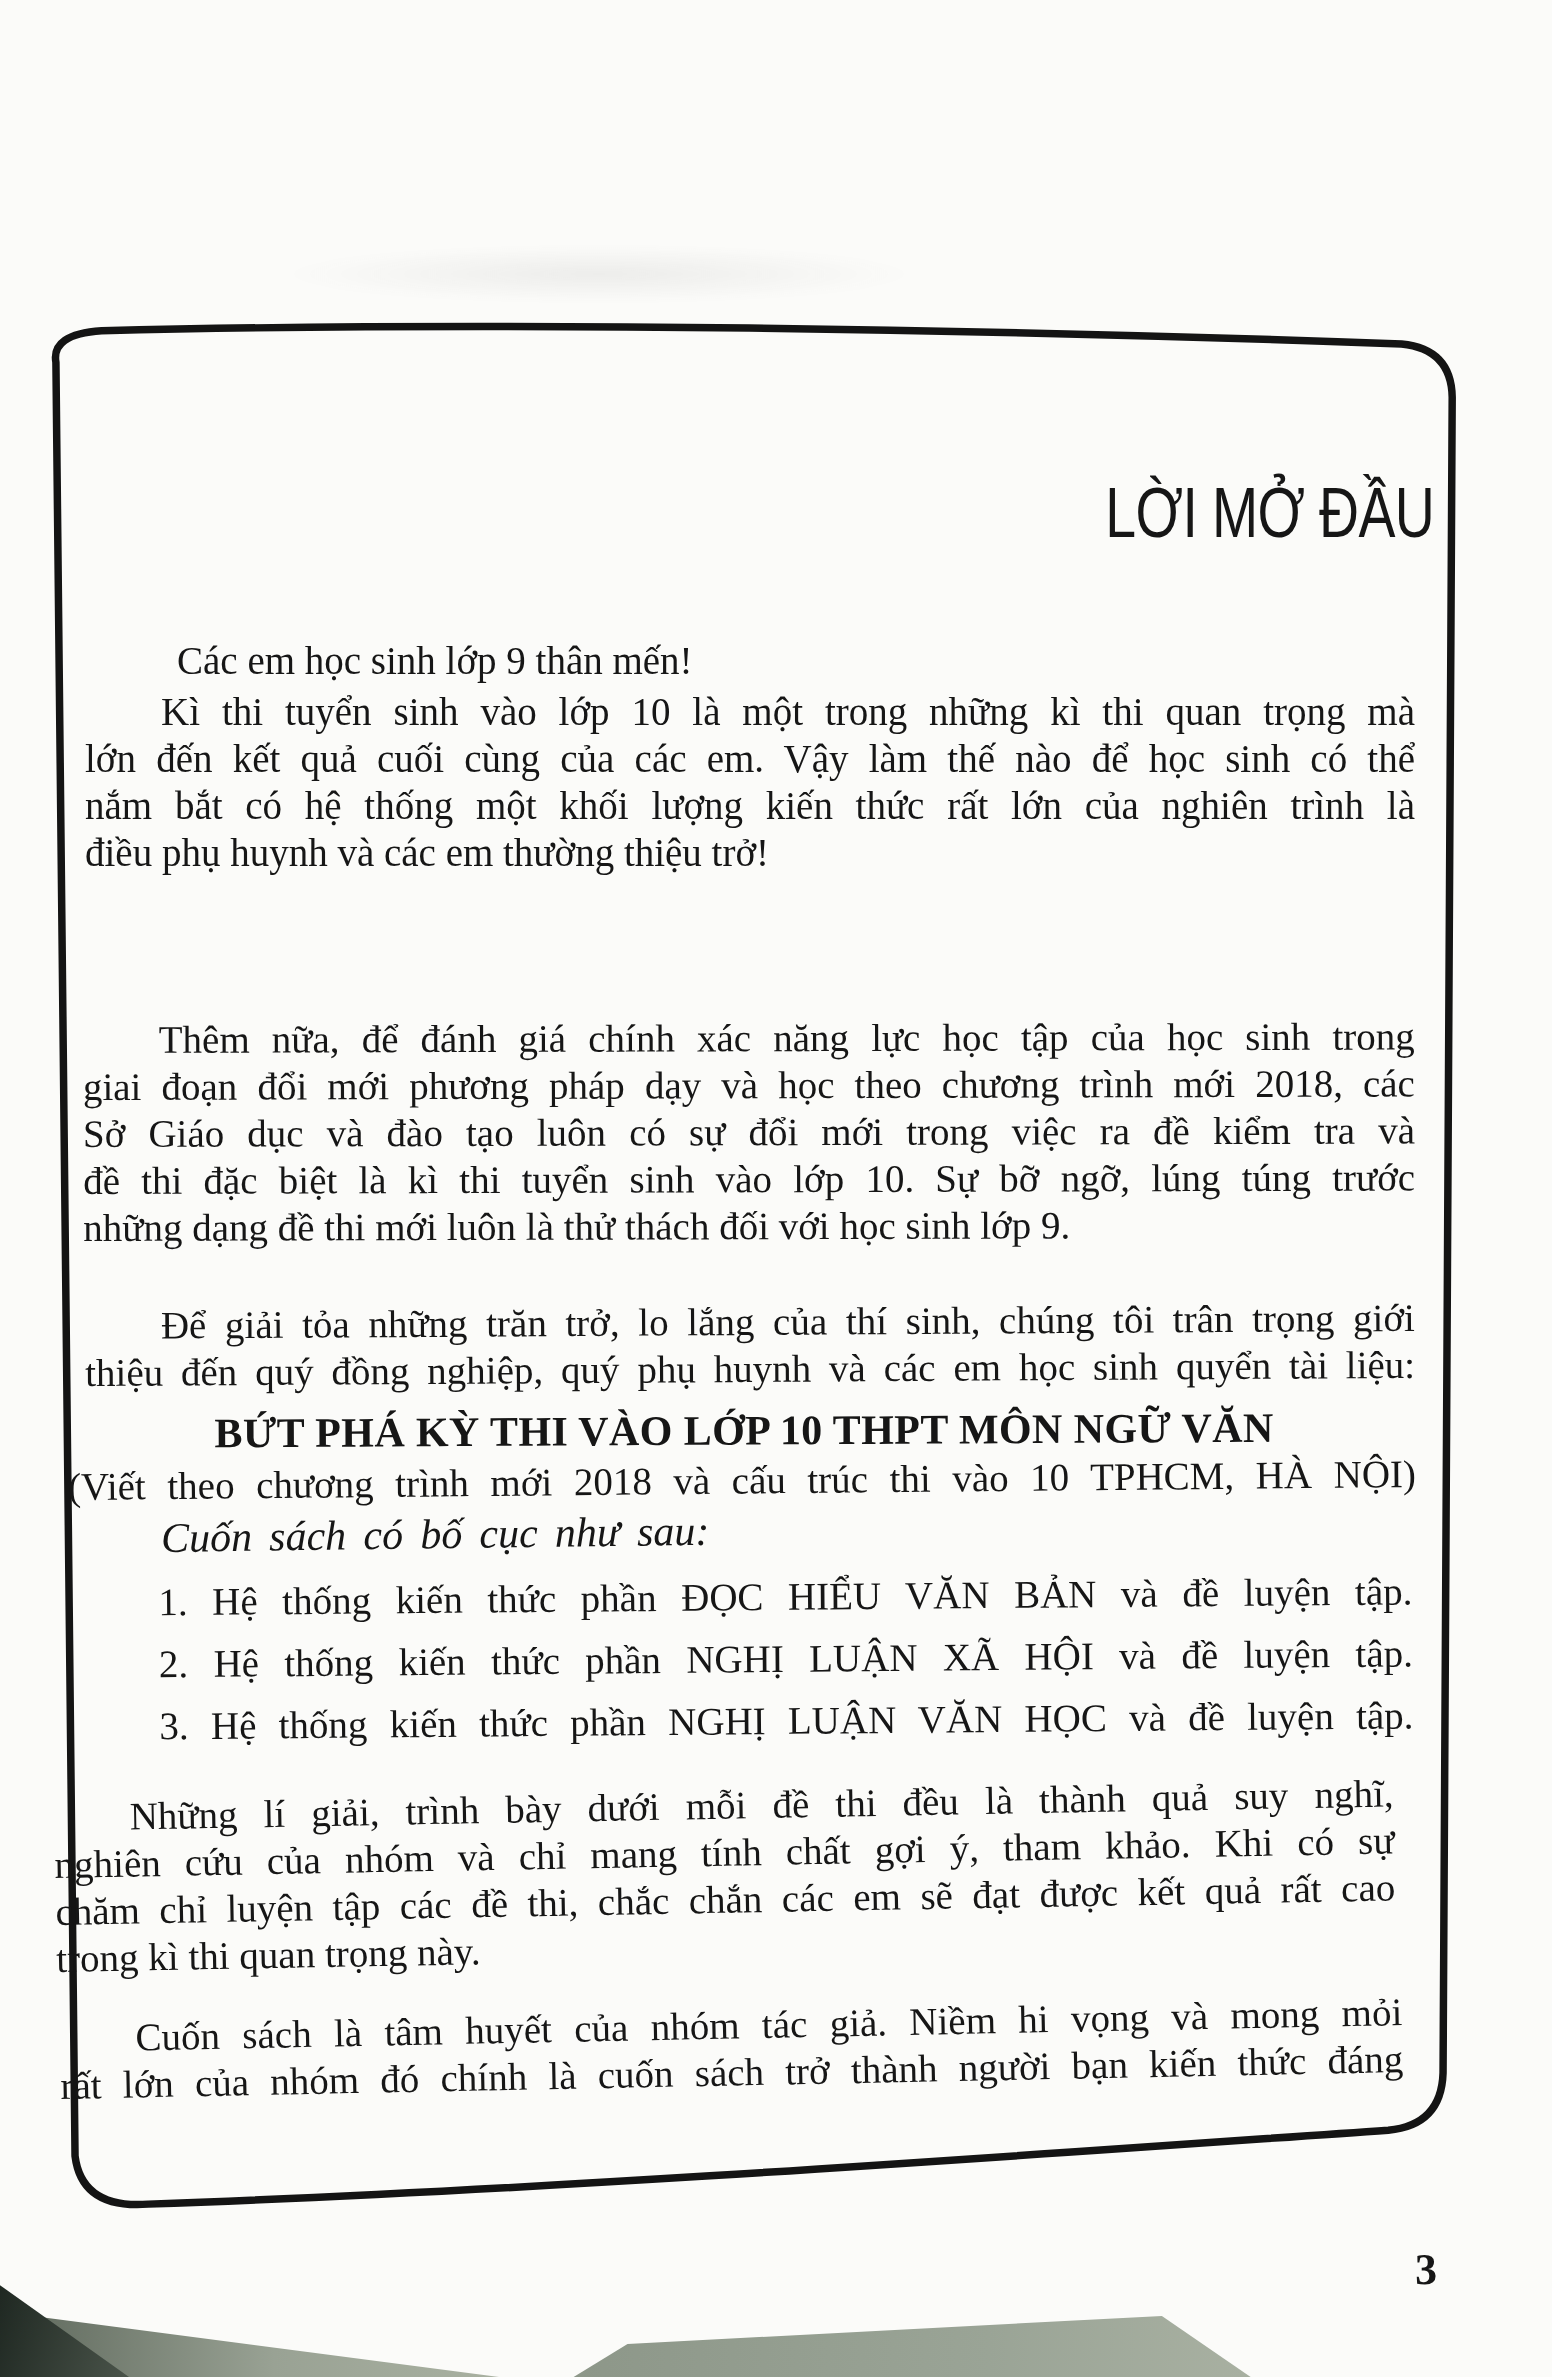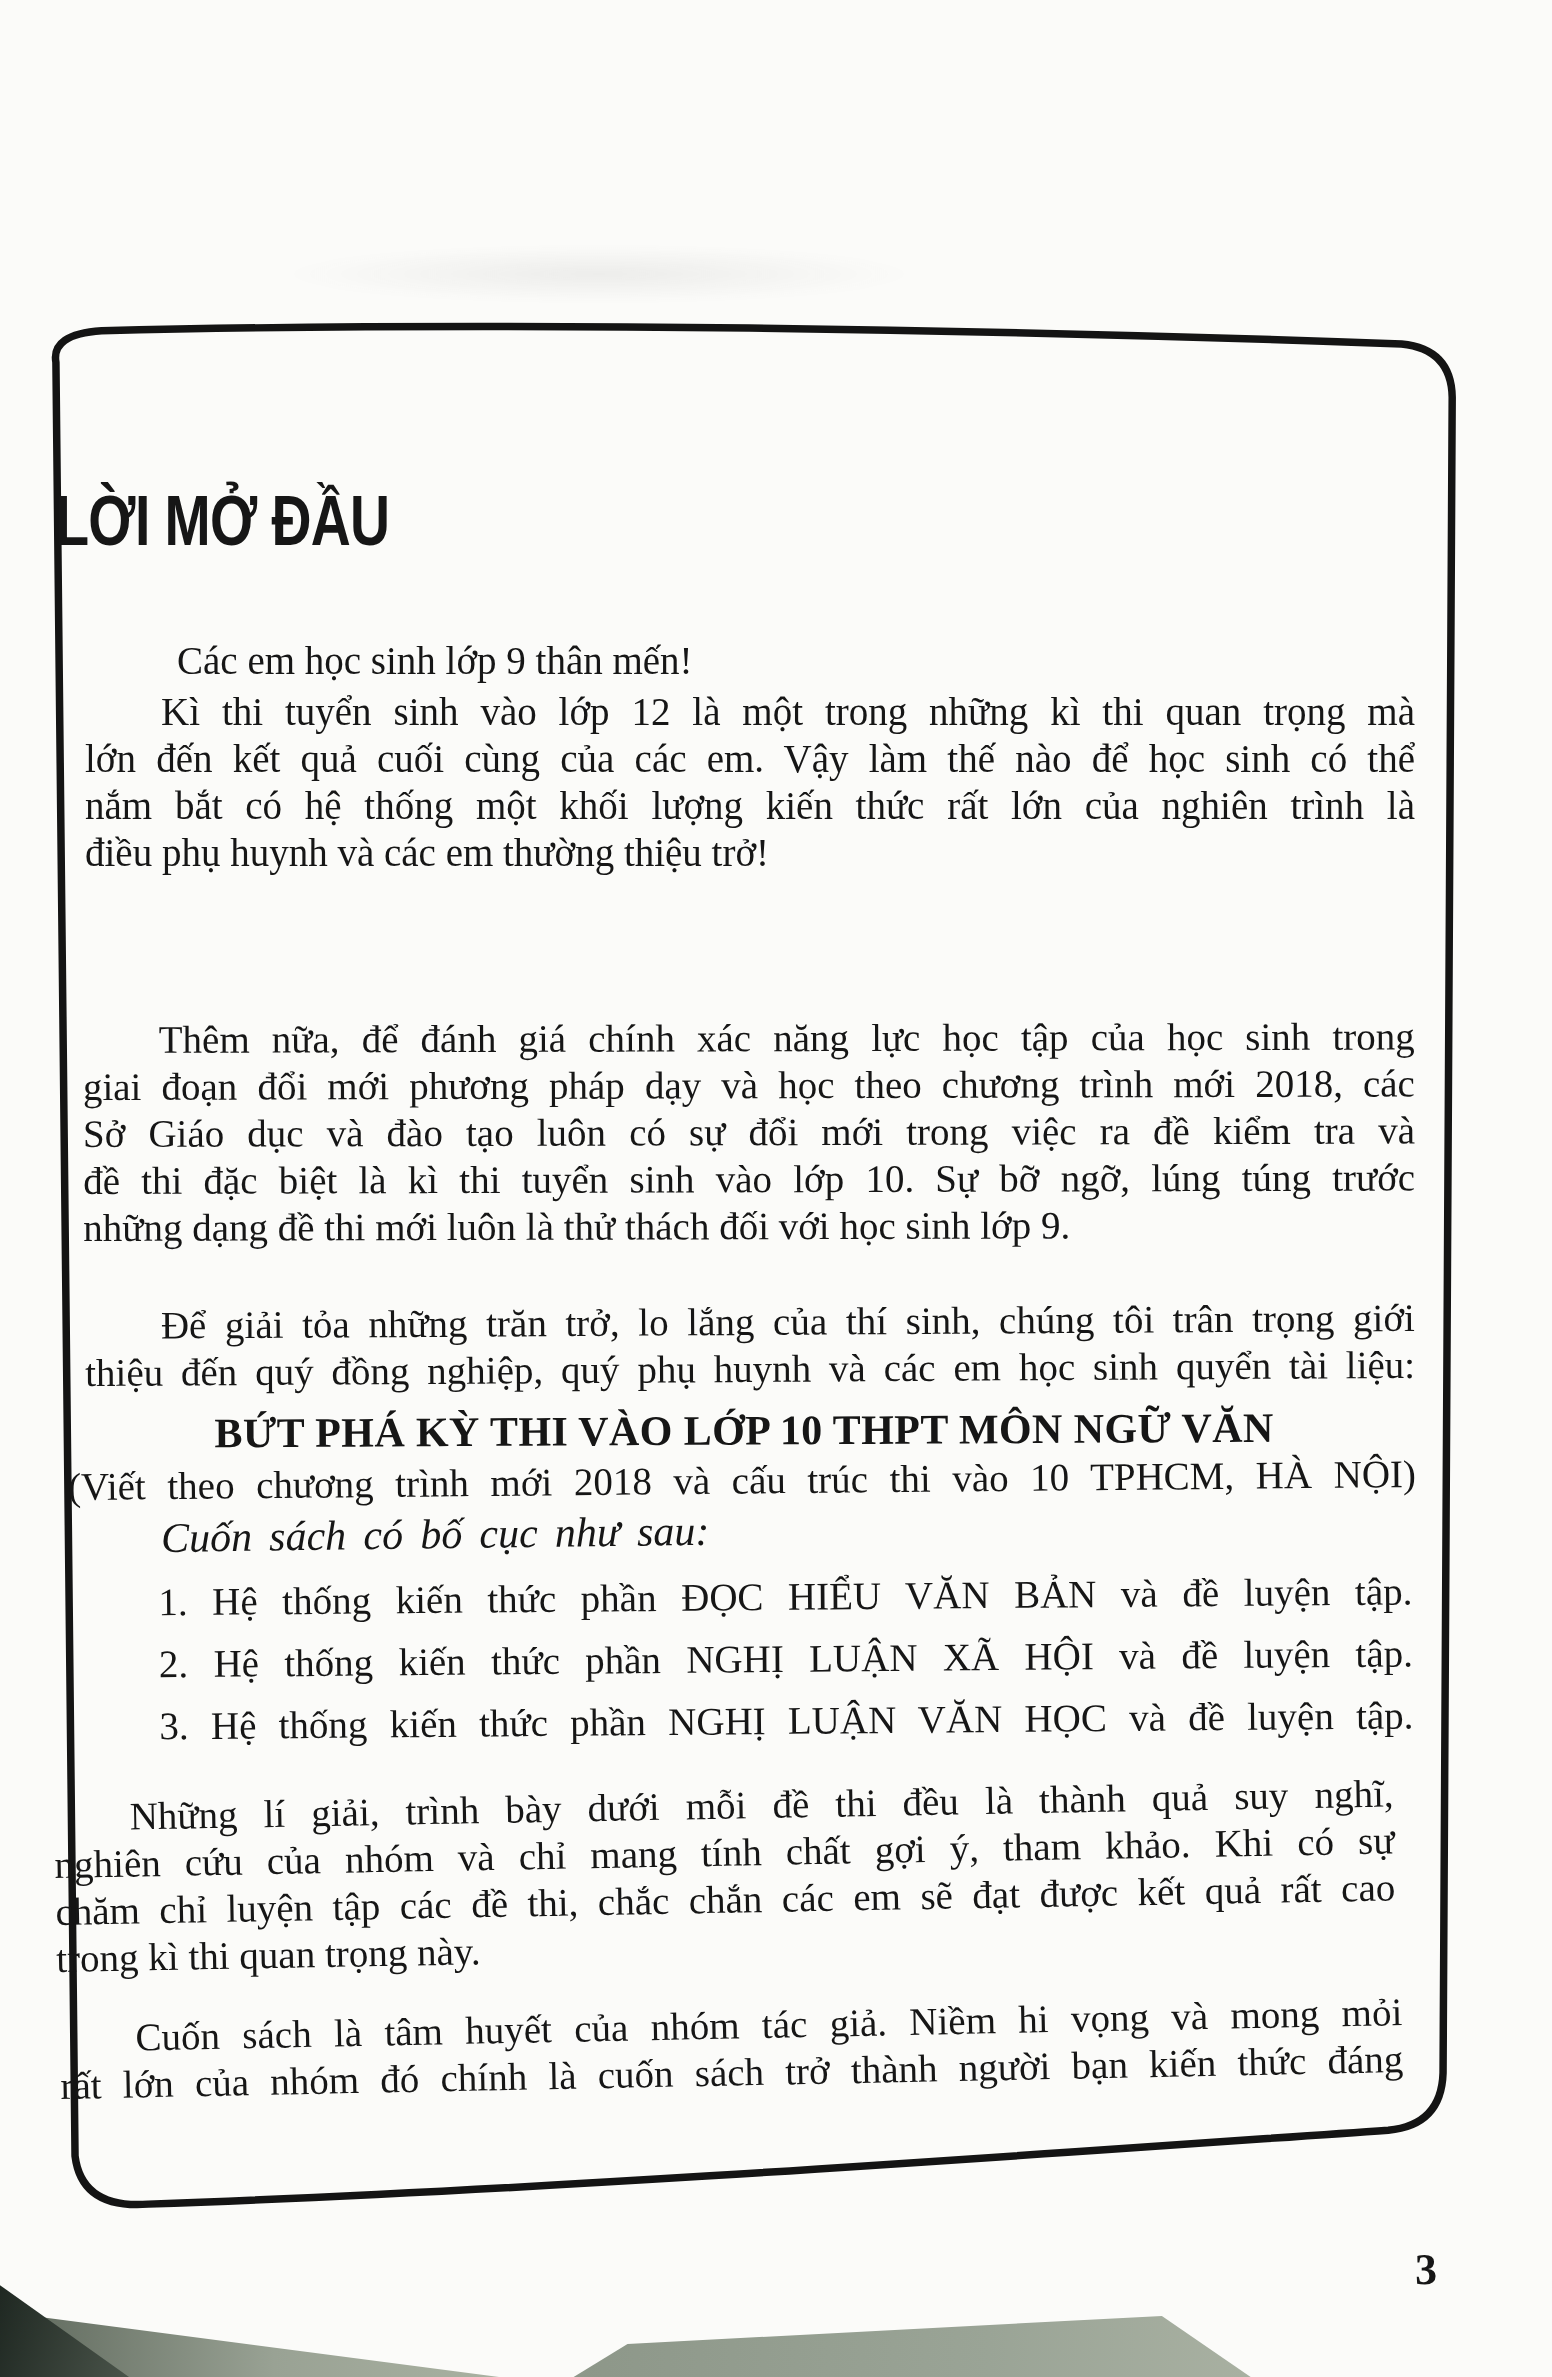--- a/index.html
+++ b/index.html
@@ -10,21 +10,21 @@
     font-family:"Liberation Serif", serif;
     color:#161616;
     overflow:hidden;
   }
   
   .frame{position:absolute;left:0;top:0;width:1553px;height:2377px;pointer-events:none;}
   .frame path{fill:none;stroke:#141414;stroke-width:9;stroke-linejoin:round;stroke-linecap:round;}
   
   .title{
     position:absolute;top:472px;left:0;width:1480px;
-    text-align:left;margin:8px;font-weight:700;
+    text-align:right;margin:0;font-weight:400;
   }
   .title span{
     display:inline-block;
     font-family:"Liberation Sans", sans-serif;
     font-size:71px;letter-spacing:-0.8px;
     transform:scaleX(.78);transform-origin:center;
     white-space:nowrap;
   }
   
   .blk{position:absolute;transform-origin:left center;}
@@ -85,21 +85,21 @@
 
   <h1 class="title">
     <span>LỜI MỞ ĐẦU</span>
   </h1>
 
   <div class="blk" style="top:637px;left:101px;width:1330px;">
     <div class="ln ind">Các em học sinh lớp 9 thân mến!</div>
   </div>
 
   <div class="blk" style="top:688px;left:85px;width:1330px;">
-    <div class="ln ind jl">Kì thi tuyển sinh vào lớp 12 là một trong những kì thi quan trọng mà</div>
+    <div class="ln ind jl">Kì thi tuyển sinh vào lớp 10 là một trong những kì thi quan trọng mà</div>
     <div class="ln jl">lớn đến kết quả cuối cùng của các em. Vậy làm thế nào để học sinh có thể</div>
     <div class="ln jl">nắm bắt có hệ thống một khối lượng kiến thức rất lớn của nghiên trình là</div>
     <div class="ln">điều phụ huynh và các em thường thiệu trở!</div>
   </div>
 
   <div class="blk" style="top:1016px;left:83px;width:1332px;transform:rotate(-0.15deg);">
     <div class="ln ind jl">Thêm nữa, để đánh giá chính xác năng lực học tập của học sinh trong</div>
     <div class="ln jl">giai đoạn đổi mới phương pháp dạy và học theo chương trình mới 2018, các</div>
     <div class="ln jl">Sở Giáo dục và đào tạo luôn có sự đổi mới trong việc ra đề kiểm tra và</div>
     <div class="ln jl">đề thi đặc biệt là kì thi tuyển sinh vào lớp 10. Sự bỡ ngỡ, lúng túng trước</div>

